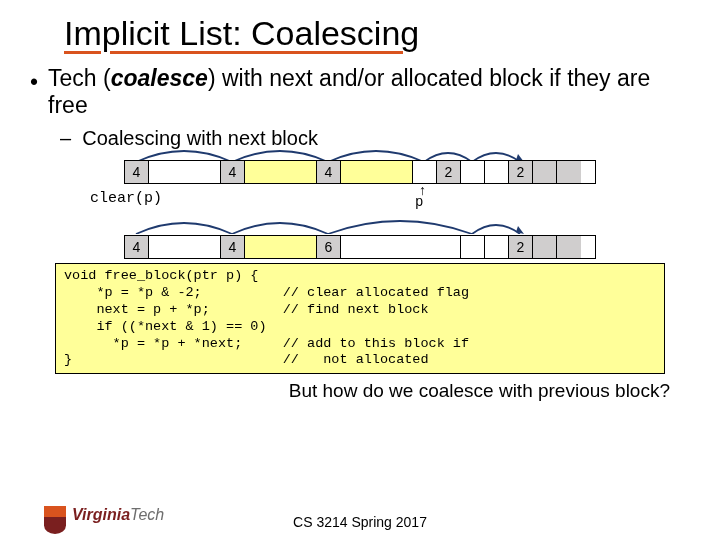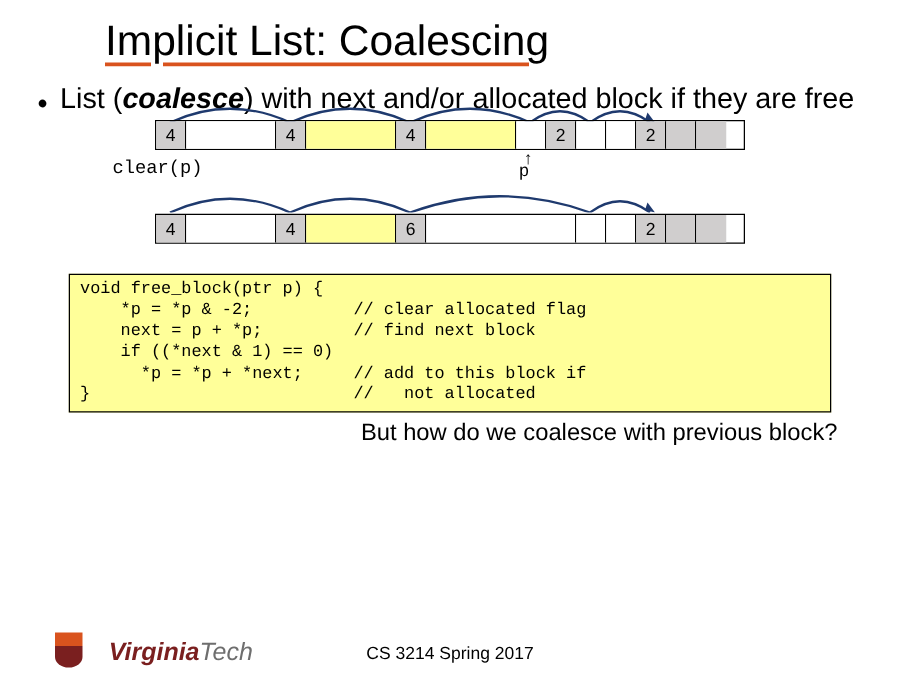--- a/index.html
+++ b/index.html
@@ -5,21 +5,21 @@
   * { box-sizing: border-box; margin: 0; padding: 0; }
   body {
     width: 720px; height: 540px;
     font-family: Arial, Helvetica, sans-serif;
     background: #fff;
     position: relative;
     overflow: hidden;
   }
   .title {
     font-size: 34px;
-    padding: 14px 0 2px 84px;
+    padding: 14px 0 2px 64px;
     color: #000;
     text-decoration: underline;
     text-decoration-color: #d9531e;
     text-underline-offset: 6px;
     text-decoration-thickness: 3px;
   }
   .bullets { padding: 10px 30px 0 30px; font-size: 23px; }
   .b1 { display: flex; gap: 10px; }
   .b1 .dot { padding-top: 4px; }
   .em { font-style: italic; font-weight: bold; }
@@ -58,21 +58,21 @@
     position: absolute;
     left: 375px;
   }
   .uparrow {
     position: absolute;
     left: 379px;
     font-size: 14px;
   }
   .codebox {
     width: 610px;
-    margin: 24px auto 0 auto;
+    margin: 4px auto 0 auto;
     border: 1px solid #000;
     background: #ffff99;
     padding: 4px 8px 4px 8px;
     font-family: "Courier New", monospace;
     font-size: 13.5px;
     white-space: pre;
     line-height: 1.25;
   }
   .closing {
     text-align: right;
@@ -82,43 +82,44 @@
   .footer-course {
     position: absolute;
     bottom: 10px;
     left: 0; right: 0;
     text-align: center;
     font-size: 14px;
   }
   .logo {
     position: absolute;
     bottom: 6px; left: 44px;
-    display: flex; align-items: flex-end; gap: 21px;
-    font-size: 20px;
+    display: flex; align-items: flex-start; gap: 6px;
+    font-size: 16px;
   }
   .logo .shield {
     width: 22px; height: 28px;
     background: linear-gradient(#d9531e 40%, #7a1f1f 40%);
     border-radius: 0 0 50% 50% / 0 0 30% 30%;
   }
   .logo .v { color: #7a1f1f; font-style: italic; font-weight: bold; }
   .logo .t { color: #6e6e6e; font-style: italic; }
 </style>
 </head>
 <body>
 
 <div class="title">Implicit List: Coalescing</div>
 
 <div class="bullets">
   <div class="b1">
     <span class="dot">•</span>
     <span>
-      <span>List (</span><span class="em">coalesce</span><span>) with next and/or allocated block if they are free</span>
+      <span>Tech (</span><span class="em">coalesce</span><span>) with next and/or allocated block if they are free</span>
     </span>
   </div>
+  <div class="sub">– &nbsp;Coalescing with next block</div>
 </div>
 
 <div class="diagram-wrap">
 
   <svg class="arcs" style="top:-20px;height:22px" viewBox="0 0 640 22">
     <path d="M96 22 Q144 0 192 22" fill="none" stroke="#1f3a6e" stroke-width="1.8"></path>
     <path d="M192 22 Q240 0 288 22" fill="none" stroke="#1f3a6e" stroke-width="1.8"></path>
     <path d="M288 22 Q336 0 384 22" fill="none" stroke="#1f3a6e" stroke-width="1.8"></path>
     <path d="M384 22 Q408 4 432 22" fill="none" stroke="#1f3a6e" stroke-width="1.8"></path>
     <path d="M432 22 Q456 4 480 22" fill="none" stroke="#1f3a6e" stroke-width="1.8"></path>

